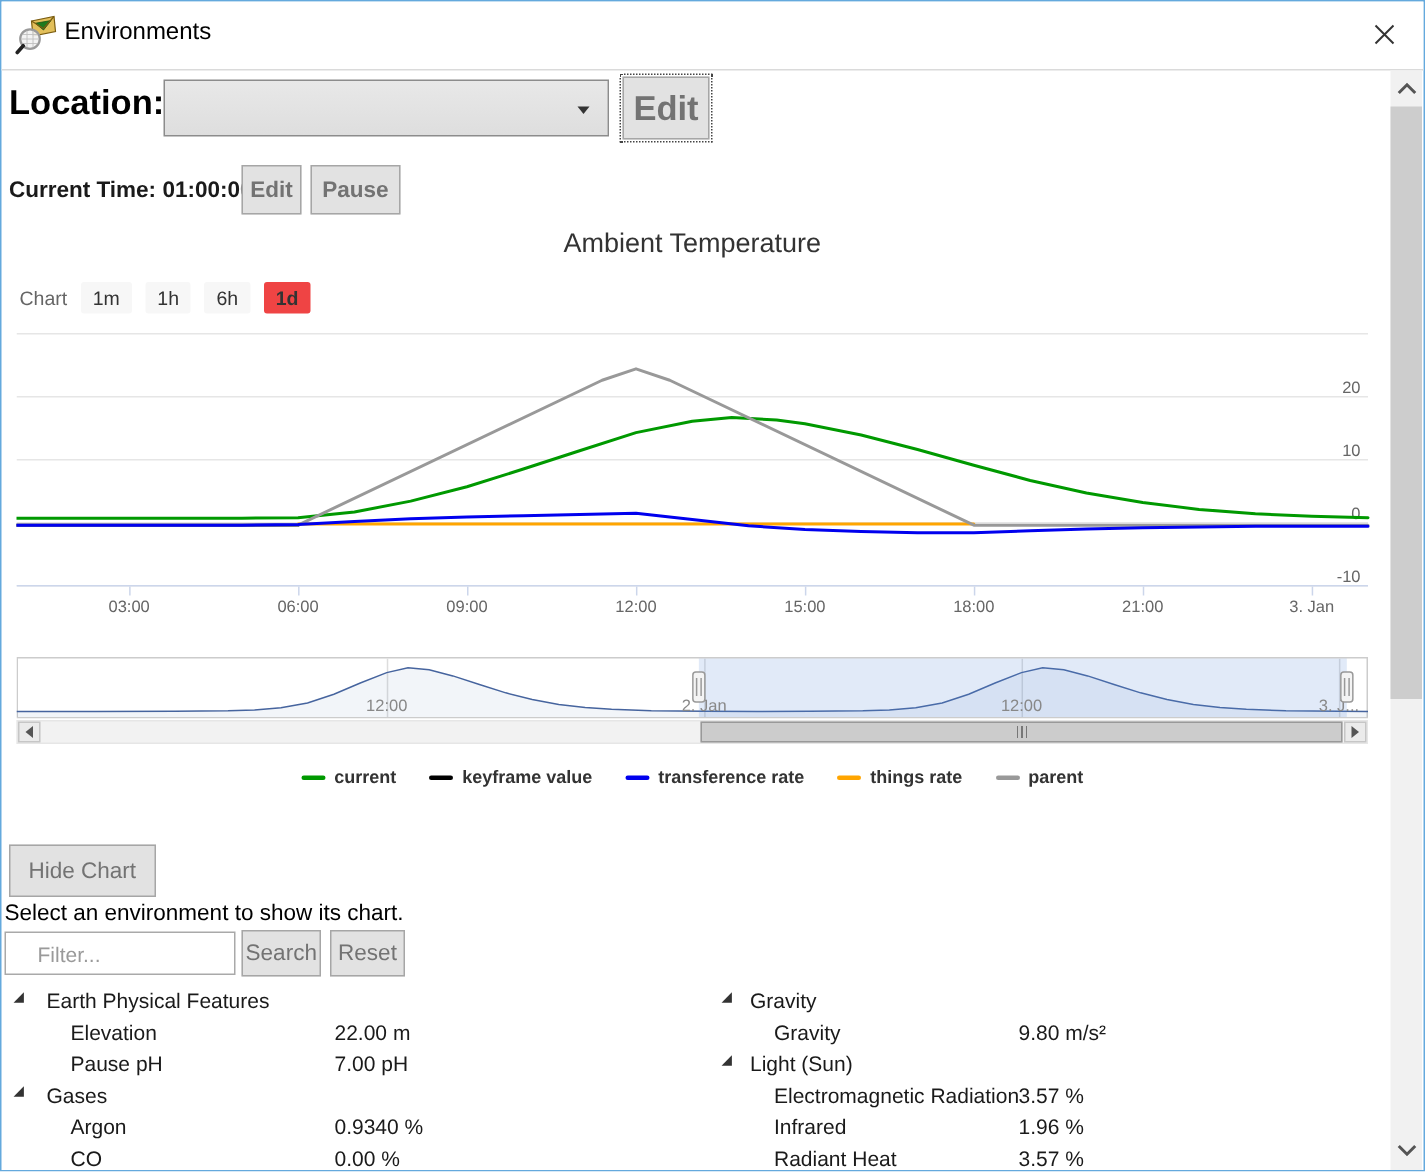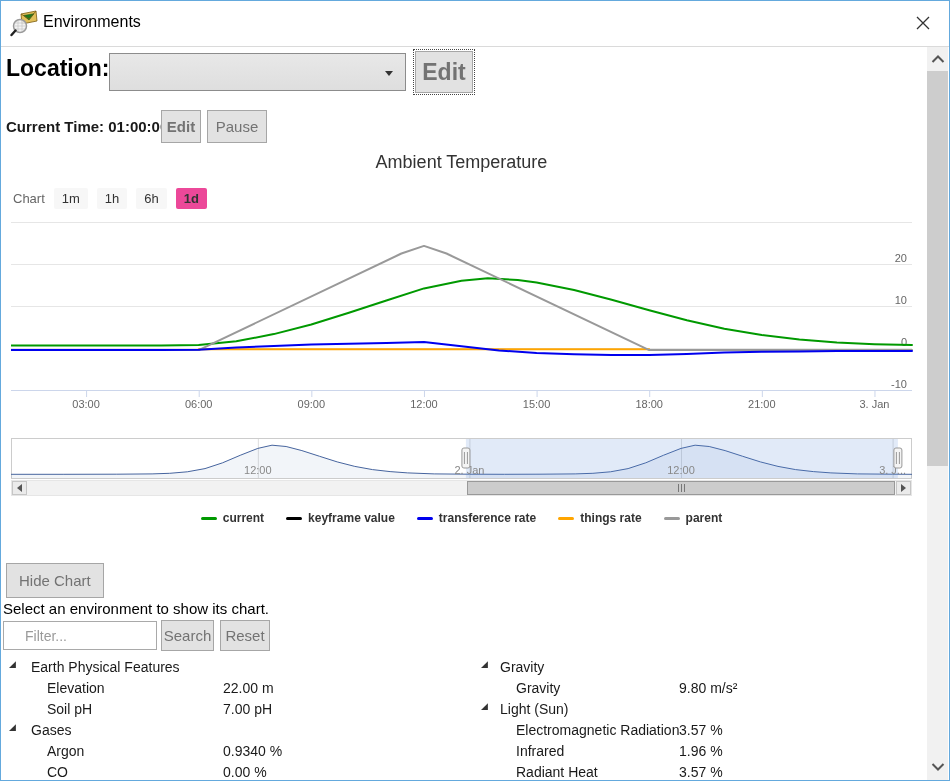--- a/index.html
+++ b/index.html
@@ -18,27 +18,27 @@
   #location-select{position:absolute;left:108px;top:52px;width:297px;height:38px;box-sizing:border-box;
       background:linear-gradient(#e8e8e8,#dedede);border:1px solid #8c8c8c;display:flex;align-items:center;
       justify-content:center;font-size:21px;font-weight:bold;cursor:pointer;}
   .dd-arrow{position:absolute;right:12px;top:17px;width:0;height:0;border-left:4px solid transparent;
       border-right:4px solid transparent;border-top:5px solid #333;}
   #location-edit{position:absolute;left:414px;top:50px;width:58px;height:42px;font-size:23px;font-weight:bold;
       outline:1px dotted #444;outline-offset:1px;}
   
   #time-label{position:absolute;left:5px;top:117px;font-size:15px;font-weight:bold;}
   #time-edit{position:absolute;left:160px;top:109px;width:40px;height:33px;font-size:15px;font-weight:bold;}
-  #time-pause{position:absolute;left:206px;top:109px;width:60px;height:33px;font-size:15px;font-weight:normal;}
+  #time-pause{position:absolute;left:206px;top:109px;width:60px;height:33px;font-size:15px;font-weight:bold;}
   
   #chart-title{position:absolute;left:10px;top:151px;width:901px;text-align:center;font-size:18px;color:#333;}
   #zoom-row{position:absolute;left:12px;top:187px;display:flex;align-items:center;gap:9px;}
   #zoom-label{font-size:13px;color:#666;}
   .zoom-btn{padding:3px 8px;border-radius:2px;background:#f7f7f7;color:#333;font-size:13px;cursor:pointer;}
-  .zoom-btn.selected{background:#ec4899;font-weight:bold;}
+  .zoom-btn.selected{background:#ef4444;font-weight:bold;}
   #main-chart-svg{position:absolute;left:10px;top:210px;}
   #nav-chart-svg{position:absolute;left:10px;top:437px;}
   
   #hscroll{position:absolute;left:10px;top:479px;width:901px;height:16px;background:#f2f2f2;
       border:1px solid #e6e6e6;box-sizing:border-box;}
   .hs-btn{position:absolute;top:0;width:15px;height:14px;background:#ebebeb;border:1px solid #c6c6c6;
       box-sizing:border-box;display:flex;align-items:center;justify-content:center;cursor:pointer;}
   #hs-left{left:0;} #hs-right{right:0;}
   .tri-l{width:0;height:0;border-top:4px solid transparent;border-bottom:4px solid transparent;border-right:5px solid #555;}
   .tri-r{width:0;height:0;border-top:4px solid transparent;border-bottom:4px solid transparent;border-left:5px solid #555;}
@@ -219,21 +219,21 @@
   <div id="tree-left" class="tree-col col-l">
       <div class="tree-row">
         <span class="twisty">◢</span>
         <span class="g-label">Earth Physical Features</span>
       </div>
       <div class="tree-row">
         <span class="i-label">Elevation</span>
         <span class="i-value">22.00 m</span>
       </div>
       <div class="tree-row">
-        <span class="i-label">Soil pH</span>
+        <span class="i-label">Pause pH</span>
         <span class="i-value">7.00 pH</span>
       </div>
       <div class="tree-row">
         <span class="twisty">◢</span>
         <span class="g-label">Gases</span>
       </div>
       <div class="tree-row">
         <span class="i-label">Argon</span>
         <span class="i-value">0.9340 %</span>
       </div>

